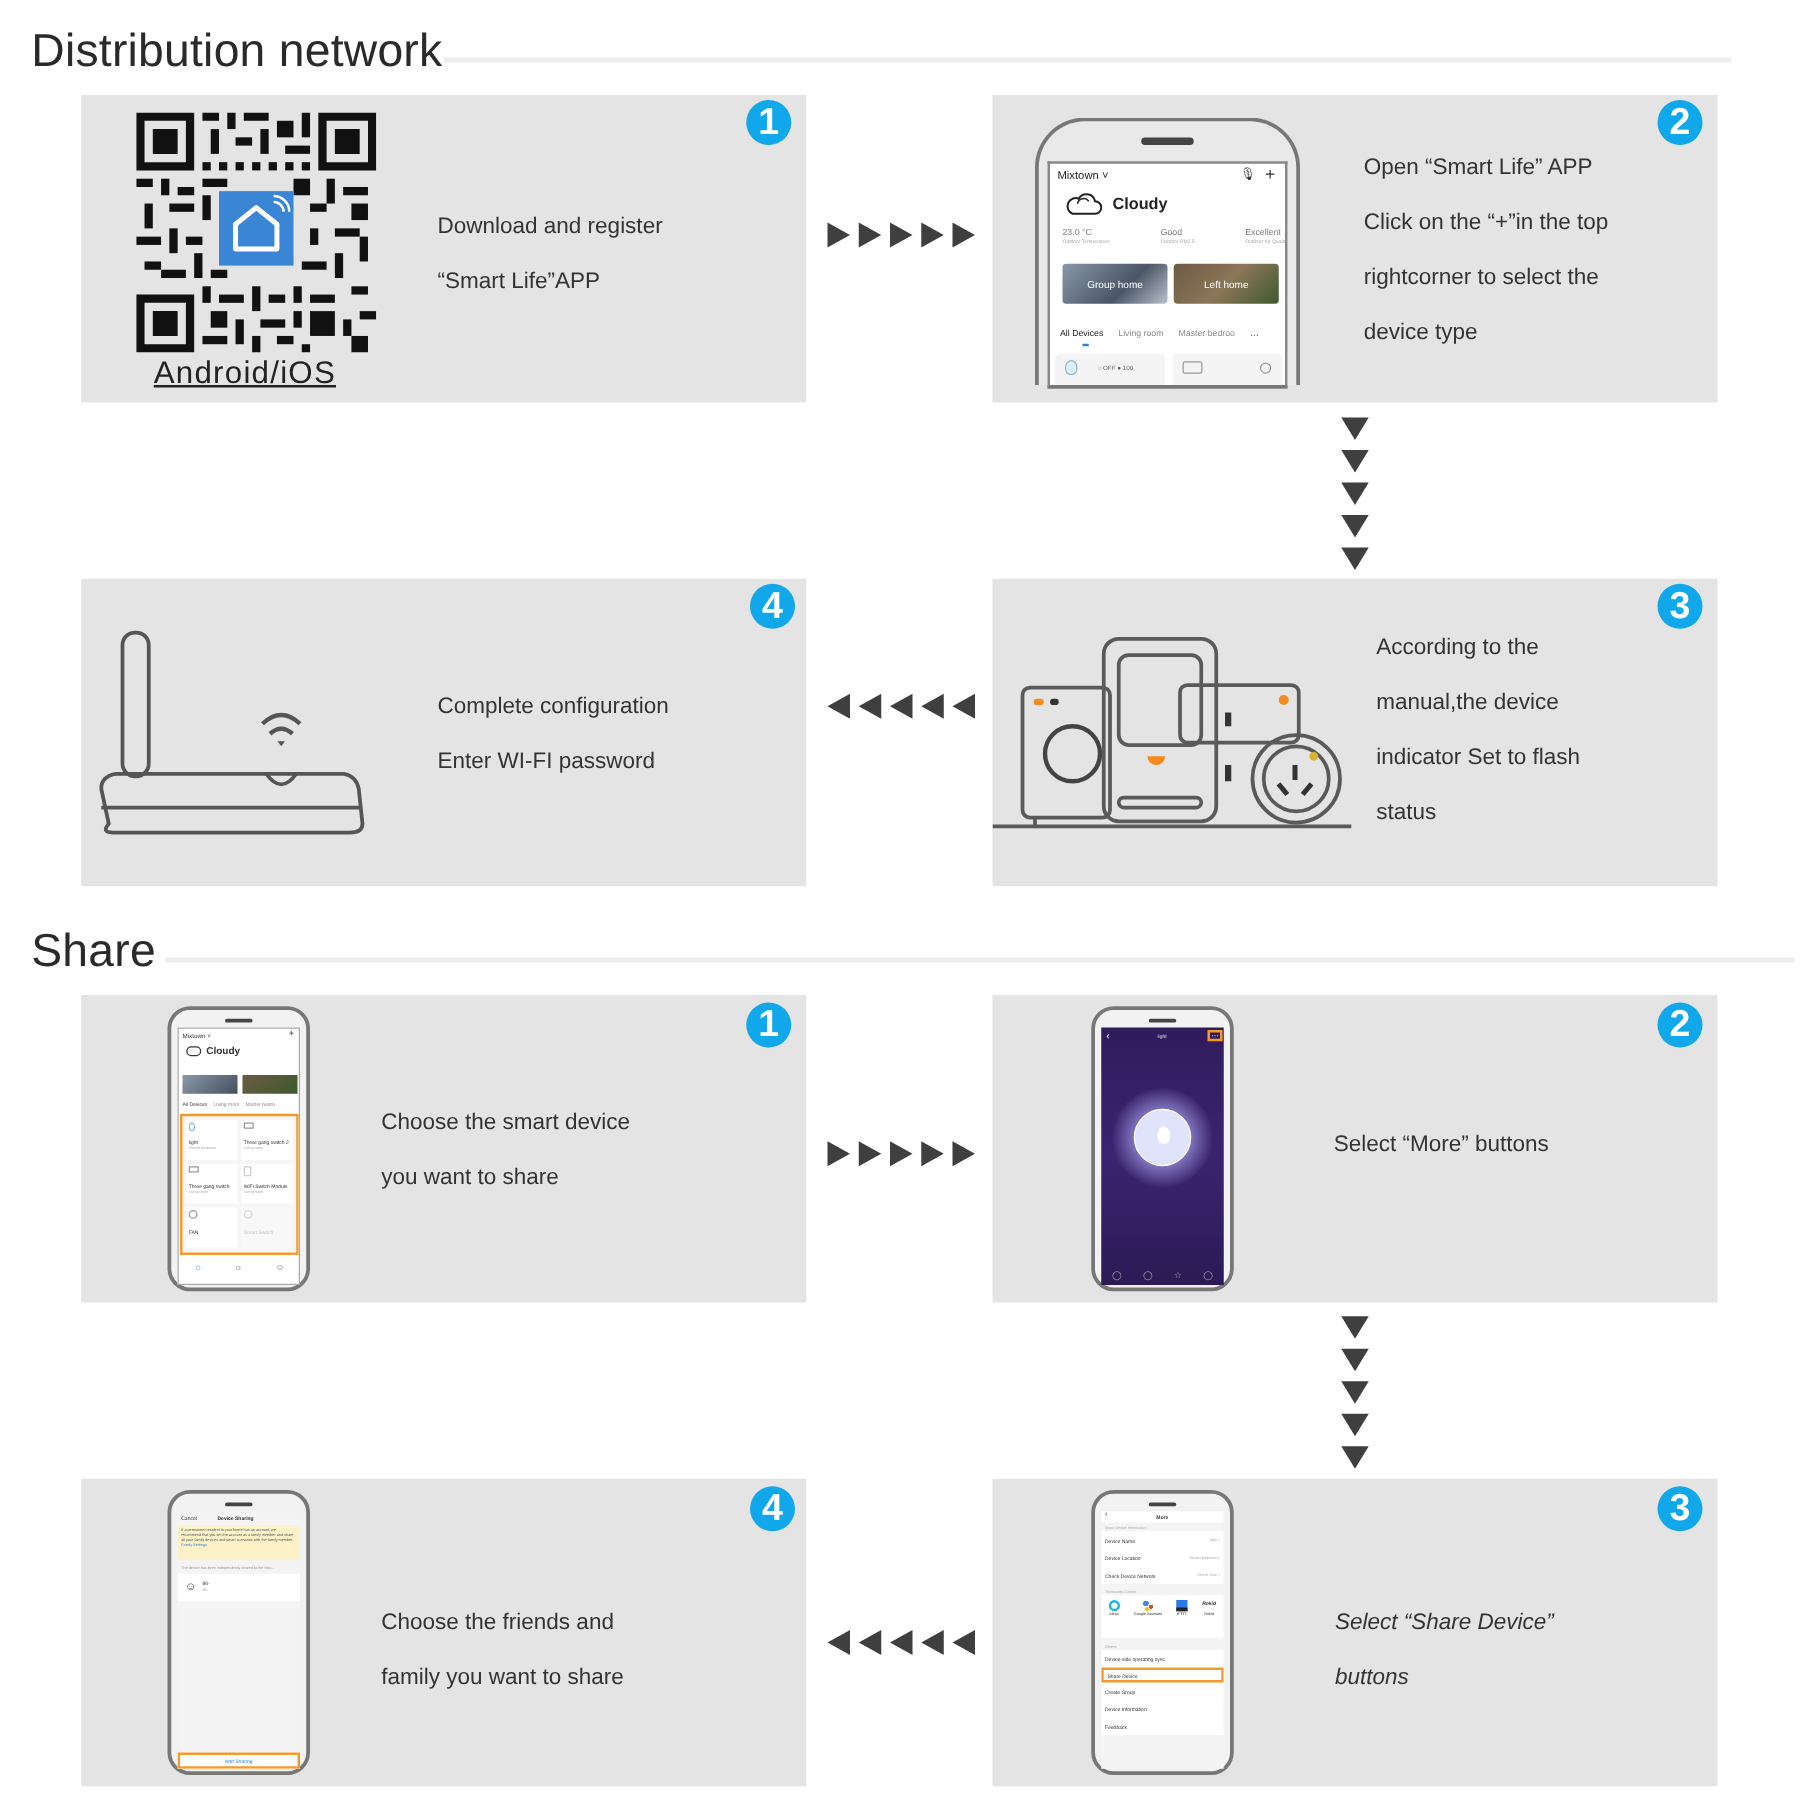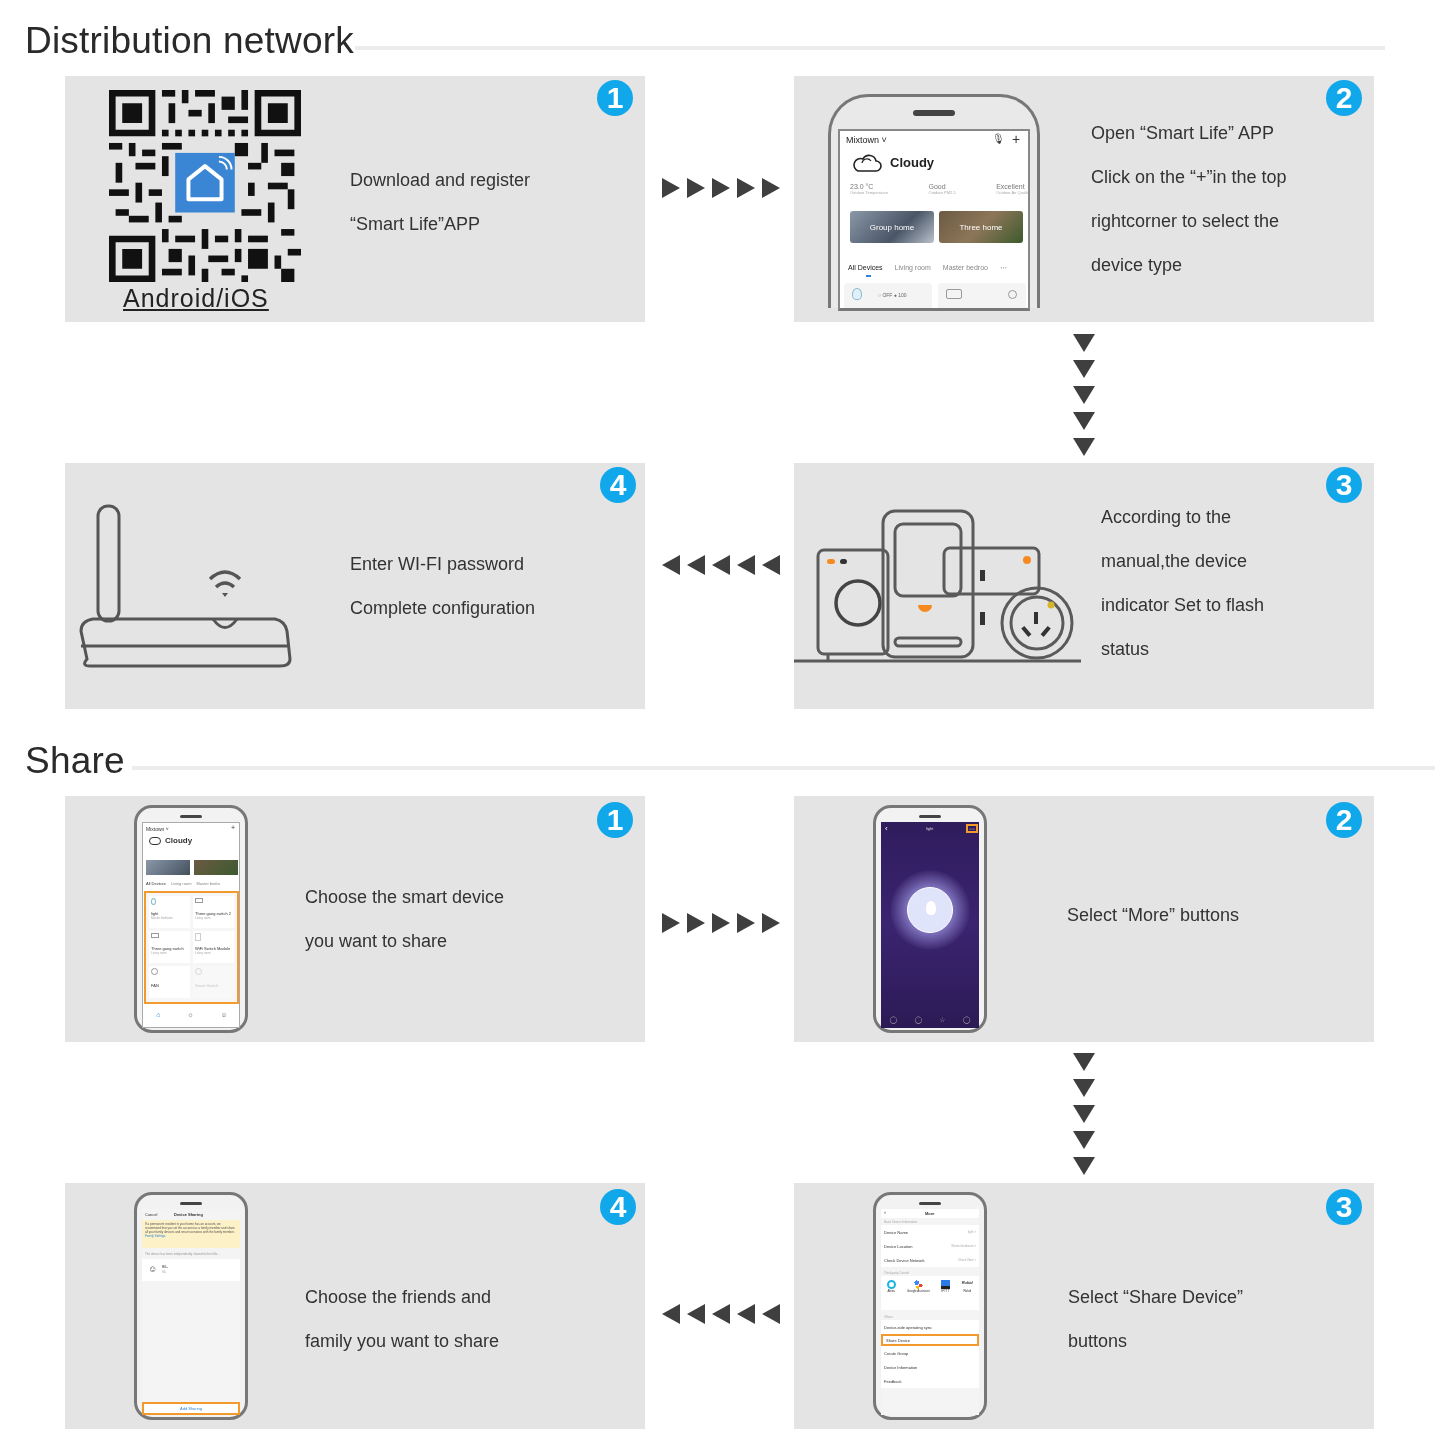--- a/index.html
+++ b/index.html
@@ -146,21 +146,21 @@
         <div>
             <div class="mini" style="font-size:7px;color:#777">Good</div>
             <div class="mini" style="font-size:4px;color:#aaa">Outdoor PM2.5</div>
           </div>
         <div>
             <div class="mini" style="font-size:7px;color:#777">Excellent</div>
             <div class="mini" style="font-size:4px;color:#aaa">Outdoor Air Quality</div>
           </div>
       </div>
       <div class="abs" style="left:10px; top:80px; width:84px; height:32px; border-radius:3px; background:linear-gradient(135deg,#8a98a8,#4a5566 60%,#b9c2cc); display:flex; align-items:center; justify-content:center; color:#fff; font-size:8px;">Group home</div>
-      <div class="abs" style="left:99px; top:80px; width:84px; height:32px; border-radius:3px; background:linear-gradient(135deg,#6b5a44,#8d7658 50%,#3d5a2e); display:flex; align-items:center; justify-content:center; color:#fff; font-size:8px;">Three home</div>
+      <div class="abs" style="left:99px; top:80px; width:84px; height:32px; border-radius:3px; background:linear-gradient(135deg,#6b5a44,#8d7658 50%,#3d5a2e); display:flex; align-items:center; justify-content:center; color:#fff; font-size:8px;">Left home</div>
       <div class="abs" style="left:8px; top:133px; display:flex; gap:12px; font-size:7px; color:#888;">
         <span style="color:#222">All Devices</span>
         <span>Living room</span>
         <span>Master bedroo</span>
         <span style="color:#222">⋯</span>
       </div>
       <div class="abs" style="left:26px; top:144px; width:5px; height:2px; background:#2f84d8;"></div>
       <div class="abs" style="left:4px; top:152px; width:88px; height:30px; background:#f4f4f4; border-radius:4px;">
         <div class="abs" style="left:8px; top:5px; width:10px; height:12px; border:1px solid #8bc; border-radius:50% 50% 40% 40%; background:#dff0fa;"></div>
         <div class="abs mini" style="left:34px; top:9px; font-size:5px; color:#666;">○ OFF ● 100</div>
@@ -197,22 +197,22 @@
         <line x1="6" y1="145" x2="214" y2="145"></line>
         <path d="M138 118 Q150 135 162 118"></path>
         <path d="M135 78 Q150 64 165 78" stroke-width="3.5"></path>
         <path d="M141 86 Q150 78 159 86" stroke-width="3.5"></path>
       </g>
       <path d="M147 92 L153 92 L150 96z" fill="#555"></path>
     </svg>
   </div>
   <div class="badge" style="left:535px; top:4px;">4</div>
   <div class="step-text" style="left:285px; top:79px;">
+    <span>Complete configuration</span>
     <span>Enter WI-FI password</span>
-    <span>Complete configuration</span>
   </div>
 </div>
 
 <div class="arrows-h" style="left:662px; top:555px;">
   <div class="tri-l"></div>
     <div class="tri-l"></div>
     <div class="tri-l"></div>
     <div class="tri-l"></div>
     <div class="tri-l"></div>
 </div>
@@ -448,17 +448,17 @@
         <div style="height:14px; display:flex; align-items:center; padding:0 3px;">
             <span class="mini" style="font-size:4px">Device Information</span>
           </div>
         <div style="height:14px; display:flex; align-items:center; padding:0 3px;">
             <span class="mini" style="font-size:4px">Feedback</span>
           </div>
       </div>
     </div>
   </div>
   <div class="badge" style="left:532px; top:6px;">3</div>
-  <div class="step-text" style="left:274px; top:92px;">
+  <div class="step-text" style="left:274px; top:92px;font-style:italic;">
     <span>Select “Share Device”</span>
     <span>buttons</span>
   </div>
 </div>
 
 </body></html>

